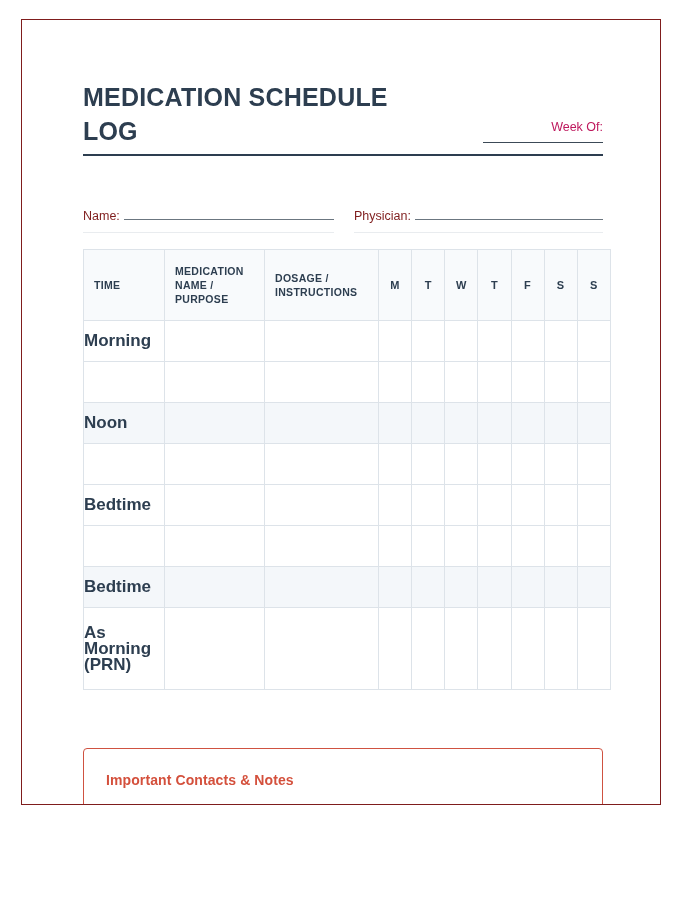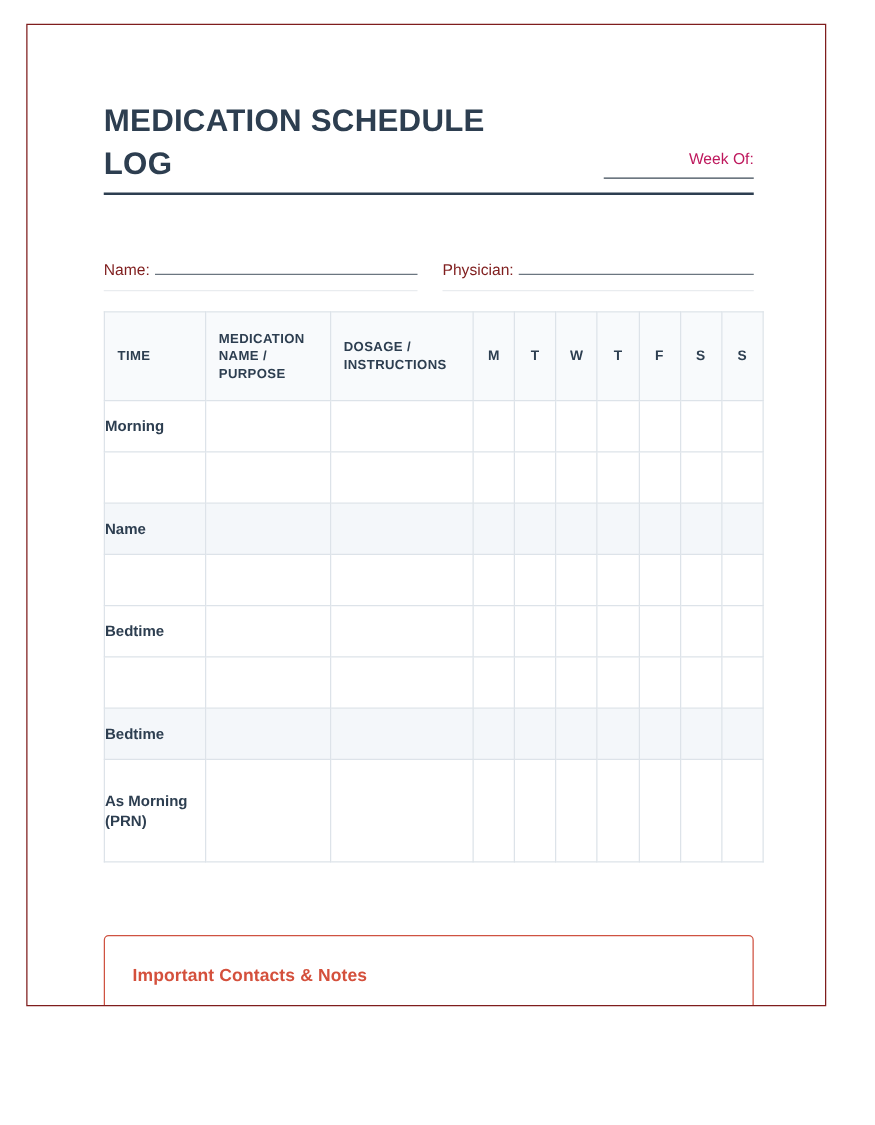--- a/index.html
+++ b/index.html
@@ -149,21 +149,21 @@
   col.c-dose      { width: 114px; }
   col.c-day       { width: 33.14px; }
 
   .schedule-table tbody td {
     height: 40px;
   }
   .schedule-table tbody tr.tall td {
     height: 81px;
   }
   .time-cell {
-    font-size: 12px;
+    font-size: 17px;
     font-weight: bold;
     color: #2d3e50;
     padding: 0 0 0 10px;
     line-height: 16px;
   }
   tr.shaded td { background: #f4f7fa; }
   tr.plain td  { background: #ffffff; }
   td.blocked   { background: #e9e9e9; }
 
   
@@ -260,21 +260,21 @@
             <td></td>
             <td></td>
             <td></td>
             <td></td>
             <td></td>
             <td></td>
             <td></td>
             <td></td>
           </tr>
           <tr class="shaded">
-            <td class="time-cell">Name</td>
+            <td class="time-cell">Noon</td>
             <td></td>
             <td></td>
             <td></td>
             <td></td>
             <td></td>
             <td></td>
             <td></td>
             <td></td>
             <td></td>
           </tr>

